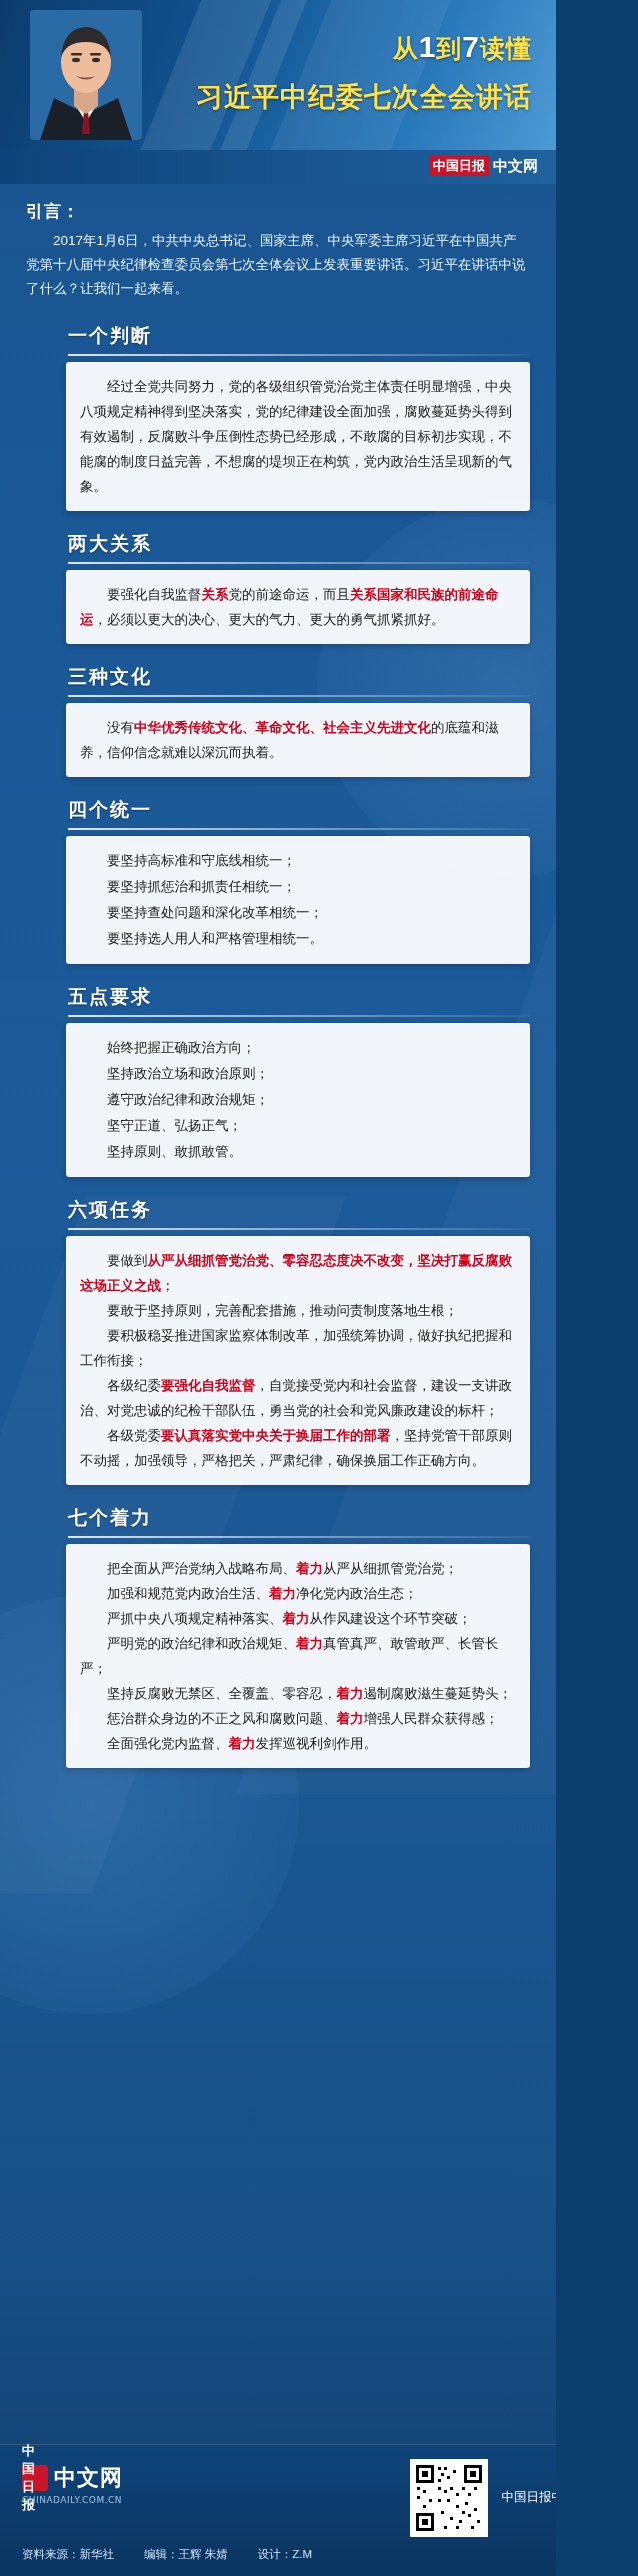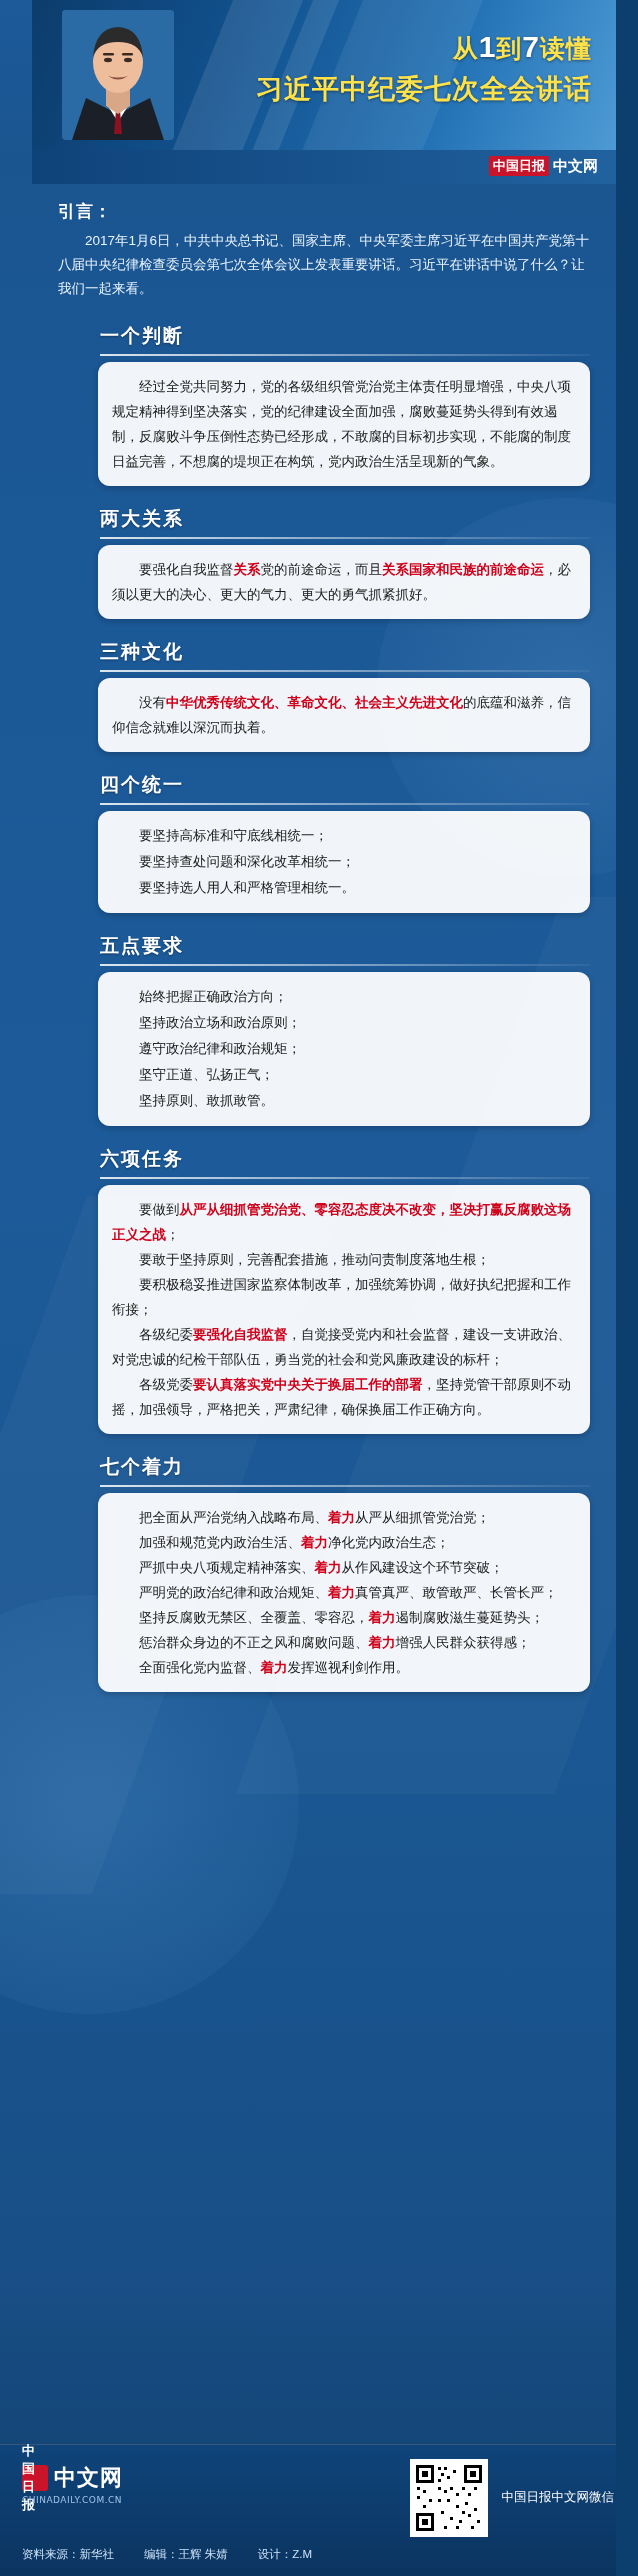--- a/index.html
+++ b/index.html
@@ -3,25 +3,24 @@
 <meta charset="utf-8">
 <style>
   * { box-sizing: border-box; margin: 0; padding: 0; }
   html, body {
     width: 638px;
     background: #0d3f6e;
     font-family: "Liberation Sans", sans-serif;
   }
   .page {
     position: relative;
-    width: 616px;
+    width: 556px;
     height: 2576px;
     overflow: hidden;
     background: linear-gradient(180deg, #1d5a9a 0%, #1a5590 6%, #1b5896 20%, #1c5a99 45%, #1a5691 70%, #184f86 88%, #123f6e 100%);
-    padding-left: 32px;
   }
   
   .streak {
     position: absolute;
     background: rgba(255,255,255,0.05);
     transform: skewX(-20deg);
     pointer-events: none;
   }
   .glow {
     position: absolute;
@@ -57,21 +56,21 @@
     right: 24px;
     top: 30px;
     text-align: right;
     color: #ffe14a;
     font-weight: bold;
     letter-spacing: 1px;
     text-shadow: 0 1px 3px rgba(0,0,0,.45);
   }
   .htitle .l1 { font-size: 25px; line-height: 34px; }
   .htitle .l1 .num { color: #fff; font-size: 30px; }
-  .htitle .l2 { font-size: 27px; line-height: 40px; margin-top: 4px; }
+  .htitle .l2 { font-size: 27px; line-height: 40px; margin-top: 12px; }
 
   
   .logobar {
     position: relative;
     height: 34px;
     background: linear-gradient(90deg,#0e4379 0%,#1a5590 60%,#20629f 100%);
   }
   .logobar .cdlogo {
     position: absolute;
     right: 18px;
@@ -124,21 +123,21 @@
     content: "";
     display: block;
     width: 100%;
     height: 2px;
     margin-top: 5px;
     background: linear-gradient(90deg, rgba(255,255,255,.85), rgba(255,255,255,.05));
   }
   .card {
     position: relative;
     background: rgba(255,255,255,0.94);
-    border-radius: 12px;
+    border-radius: 3px;
     padding: 12px 14px;
     box-shadow: 0 2px 6px rgba(0,0,0,.22);
   }
   .card p {
     color: #1a1a1a;
     font-size: 13.5px;
     line-height: 25px;
     text-indent: 2em;
   }
   .card ul { list-style: none; }
@@ -273,20 +272,21 @@
           <div class="sec-title">三种文化</div>
           <div class="card">
             <p><span>没有</span><span class="hl">中华优秀传统文化、革命文化、社会主义先进文化</span><span>的底蕴和滋养，信仰信念就难以深沉而执着。</span></p>
           </div>
         </div>
         <div class="section">
           <div class="sec-title">四个统一</div>
           <div class="card">
             <ul>
               <li><span>要坚持高标准和守底线相统一；</span></li>
+              <li><span>要坚持抓惩治和抓责任相统一；</span></li>
               <li><span>要坚持查处问题和深化改革相统一；</span></li>
               <li><span>要坚持选人用人和严格管理相统一。</span></li>
             </ul>
           </div>
         </div>
         <div class="section">
           <div class="sec-title">五点要求</div>
           <div class="card">
             <ul>
               <li><span>始终把握正确政治方向；</span></li>

